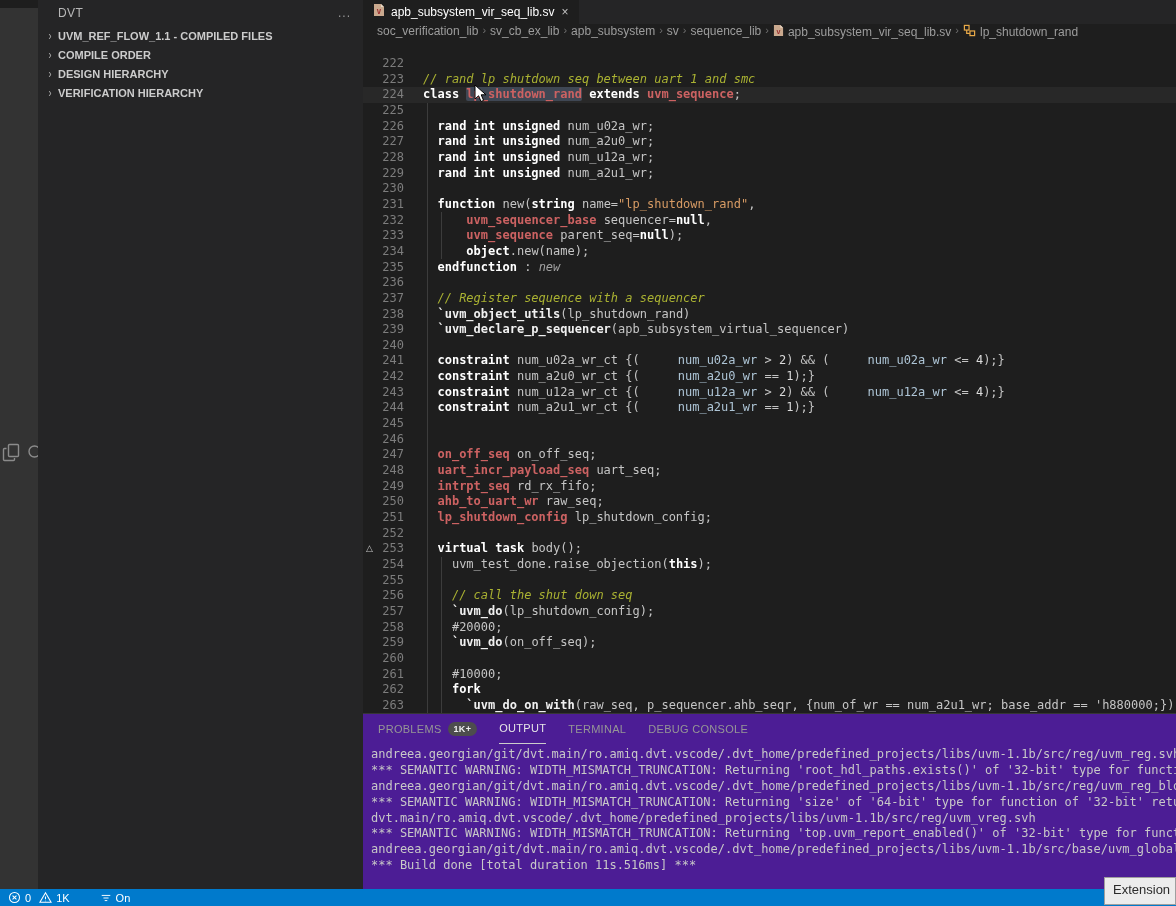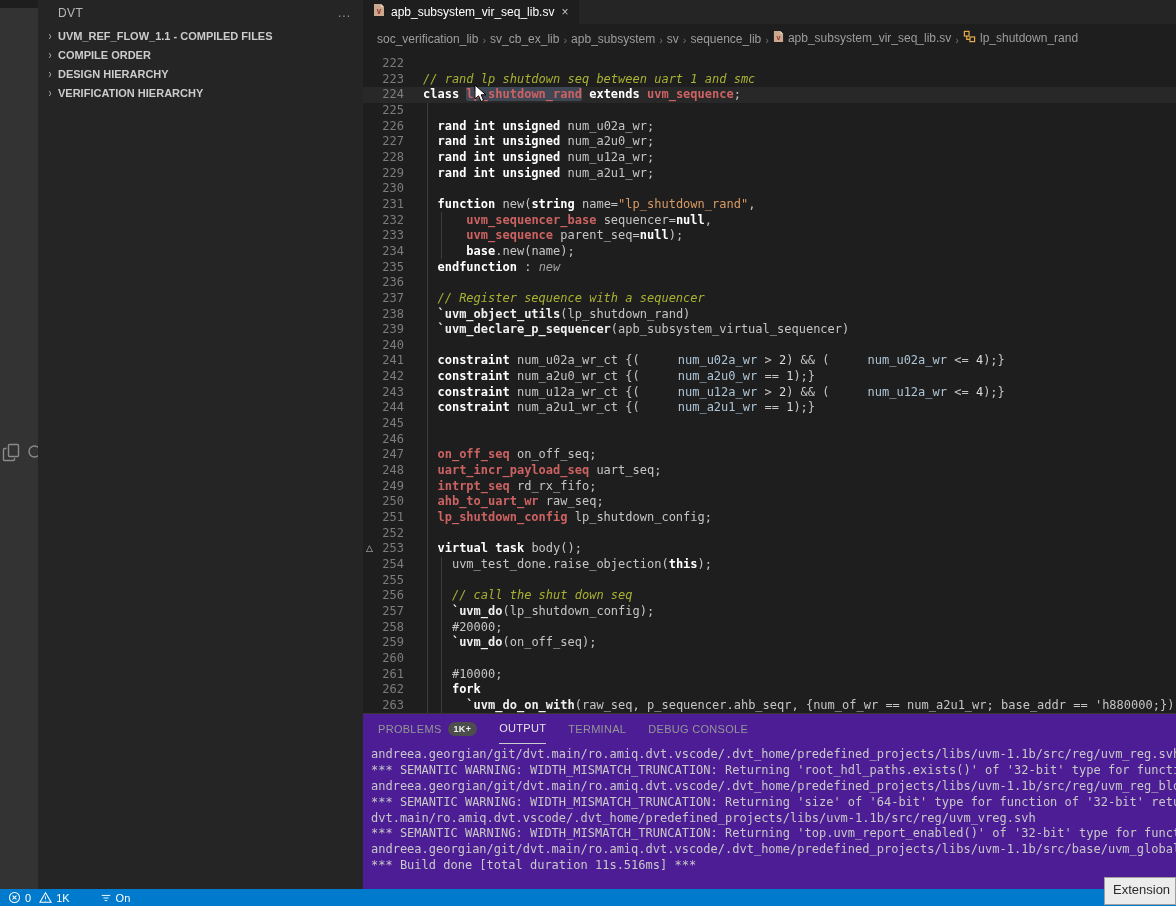--- a/index.html
+++ b/index.html
@@ -26,21 +26,21 @@
   .sb-section{height:19px;display:flex;align-items:center;font-size:11px;font-weight:bold;
               color:#cccccc;cursor:pointer;padding-left:4px;}
   .sb-chev{width:16px;color:#b0b0b0;font-size:10px;text-align:center;font-weight:normal;transform:scale(.9,1.2);}
 
   
   .main{position:absolute;left:363px;top:0;right:0;height:889px;background:#1e1e1e;}
   .tabbar{height:24px;background:#252526;display:flex;}
   .tab{height:24px;background:#1e1e1e;display:flex;align-items:center;padding:0 10px;gap:6px;cursor:pointer;}
   .tab-label{font-size:12px;color:#ffffff;}
   .tab-close{color:#c2c2c2;font-size:12px;cursor:pointer;padding:0 1px;}
-  .breadcrumb{height:22px;display:flex;align-items:flex-end;font-size:12px;color:#9d9d9d;
+  .breadcrumb{height:22px;display:flex;align-items:flex-start;font-size:12px;color:#9d9d9d;
               padding-left:14px;gap:4px;white-space:nowrap;overflow:hidden;}
   .bc-item{display:flex;align-items:center;gap:4px;cursor:pointer;}
   .bc-sep{color:#6f6f6f;font-size:11px;}
 
   .editor{position:absolute;top:46px;left:0;right:0;bottom:176px;overflow:hidden;}
   .code-lines{position:absolute;top:10px;left:0;right:0;}
   .line{display:flex;height:15.66px;line-height:15.66px;font-size:12px;white-space:pre;}
   .line.current{background:#282828;}
   .ln-marker{width:13px;text-align:center;color:#c5c5c5;font-size:9px;flex:none;}
   .ln-num{width:28px;text-align:right;color:#7d7d7d;flex:none;font-family:"DejaVu Sans Mono",monospace;}
@@ -252,21 +252,21 @@
         <div class="line current"><span class="ln-marker"></span><span class="ln-num">224</span><span class="ln-code"><span class="tk-k">class </span><span class="tk-t tk-hl">lp_shutdown_rand</span><span class="tk-k"> extends </span><span class="tk-t">uvm_sequence</span><span class="tk-p">;</span></span></div>
         <div class="line"><span class="ln-marker"></span><span class="ln-num">225</span><span class="ln-code"></span></div>
         <div class="line"><span class="ln-marker"></span><span class="ln-num">226</span><span class="ln-code"><span class="tk-p">  </span><span class="tk-k">rand int unsigned</span><span class="tk-p"> num_u02a_wr;</span></span></div>
         <div class="line"><span class="ln-marker"></span><span class="ln-num">227</span><span class="ln-code"><span class="tk-p">  </span><span class="tk-k">rand int unsigned</span><span class="tk-p"> num_a2u0_wr;</span></span></div>
         <div class="line"><span class="ln-marker"></span><span class="ln-num">228</span><span class="ln-code"><span class="tk-p">  </span><span class="tk-k">rand int unsigned</span><span class="tk-p"> num_u12a_wr;</span></span></div>
         <div class="line"><span class="ln-marker"></span><span class="ln-num">229</span><span class="ln-code"><span class="tk-p">  </span><span class="tk-k">rand int unsigned</span><span class="tk-p"> num_a2u1_wr;</span></span></div>
         <div class="line"><span class="ln-marker"></span><span class="ln-num">230</span><span class="ln-code"></span></div>
         <div class="line"><span class="ln-marker"></span><span class="ln-num">231</span><span class="ln-code"><span class="tk-p">  </span><span class="tk-k">function</span><span class="tk-p"> new(</span><span class="tk-k">string</span><span class="tk-p"> name=</span><span class="tk-s">"lp_shutdown_rand"</span><span class="tk-p">,</span></span></div>
         <div class="line"><span class="ln-marker"></span><span class="ln-num">232</span><span class="ln-code"><span class="tk-p">      </span><span class="tk-t">uvm_sequencer_base</span><span class="tk-p"> sequencer=</span><span class="tk-k">null</span><span class="tk-p">,</span></span></div>
         <div class="line"><span class="ln-marker"></span><span class="ln-num">233</span><span class="ln-code"><span class="tk-p">      </span><span class="tk-t">uvm_sequence</span><span class="tk-p"> parent_seq=</span><span class="tk-k">null</span><span class="tk-p">);</span></span></div>
-        <div class="line"><span class="ln-marker"></span><span class="ln-num">234</span><span class="ln-code"><span class="tk-p">      </span><span class="tk-k">base</span><span class="tk-p">.new(name);</span></span></div>
+        <div class="line"><span class="ln-marker"></span><span class="ln-num">234</span><span class="ln-code"><span class="tk-p">      </span><span class="tk-k">object</span><span class="tk-p">.new(name);</span></span></div>
         <div class="line"><span class="ln-marker"></span><span class="ln-num">235</span><span class="ln-code"><span class="tk-p">  </span><span class="tk-k">endfunction</span><span class="tk-p"> : </span><span class="tk-i">new</span></span></div>
         <div class="line"><span class="ln-marker"></span><span class="ln-num">236</span><span class="ln-code"></span></div>
         <div class="line"><span class="ln-marker"></span><span class="ln-num">237</span><span class="ln-code"><span class="tk-p">  </span><span class="tk-c">// Register sequence with a sequencer</span></span></div>
         <div class="line"><span class="ln-marker"></span><span class="ln-num">238</span><span class="ln-code"><span class="tk-p">  </span><span class="tk-m">`uvm_object_utils</span><span class="tk-p">(lp_shutdown_rand)</span></span></div>
         <div class="line"><span class="ln-marker"></span><span class="ln-num">239</span><span class="ln-code"><span class="tk-p">  </span><span class="tk-m">`uvm_declare_p_sequencer</span><span class="tk-p">(apb_subsystem_virtual_sequencer)</span></span></div>
         <div class="line"><span class="ln-marker"></span><span class="ln-num">240</span><span class="ln-code"></span></div>
         <div class="line"><span class="ln-marker"></span><span class="ln-num">241</span><span class="ln-code"><span class="tk-p">  </span><span class="tk-k">constraint</span><span class="tk-p"> num_u02a_wr_ct {(</span><span class="tk-v">num_u02a_wr</span><span class="tk-p"> &gt; </span><span class="tk-n">2</span><span class="tk-p">) &amp;&amp; (</span><span class="tk-v">num_u02a_wr</span><span class="tk-p"> &lt;= </span><span class="tk-n">4</span><span class="tk-p">);}</span></span></div>
         <div class="line"><span class="ln-marker"></span><span class="ln-num">242</span><span class="ln-code"><span class="tk-p">  </span><span class="tk-k">constraint</span><span class="tk-p"> num_a2u0_wr_ct {(</span><span class="tk-v">num_a2u0_wr</span><span class="tk-p"> == </span><span class="tk-n">1</span><span class="tk-p">);}</span></span></div>
         <div class="line"><span class="ln-marker"></span><span class="ln-num">243</span><span class="ln-code"><span class="tk-p">  </span><span class="tk-k">constraint</span><span class="tk-p"> num_u12a_wr_ct {(</span><span class="tk-v">num_u12a_wr</span><span class="tk-p"> &gt; </span><span class="tk-n">2</span><span class="tk-p">) &amp;&amp; (</span><span class="tk-v">num_u12a_wr</span><span class="tk-p"> &lt;= </span><span class="tk-n">4</span><span class="tk-p">);}</span></span></div>
         <div class="line"><span class="ln-marker"></span><span class="ln-num">244</span><span class="ln-code"><span class="tk-p">  </span><span class="tk-k">constraint</span><span class="tk-p"> num_a2u1_wr_ct {(</span><span class="tk-v">num_a2u1_wr</span><span class="tk-p"> == </span><span class="tk-n">1</span><span class="tk-p">);}</span></span></div>

